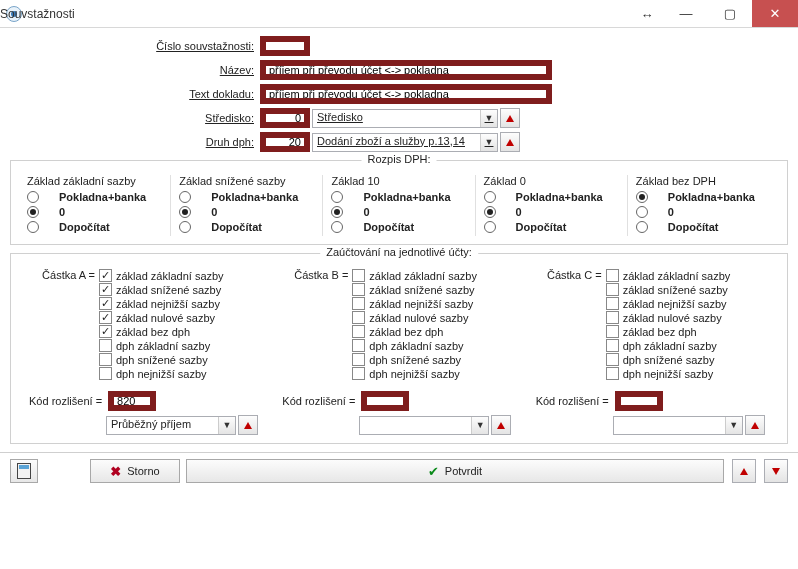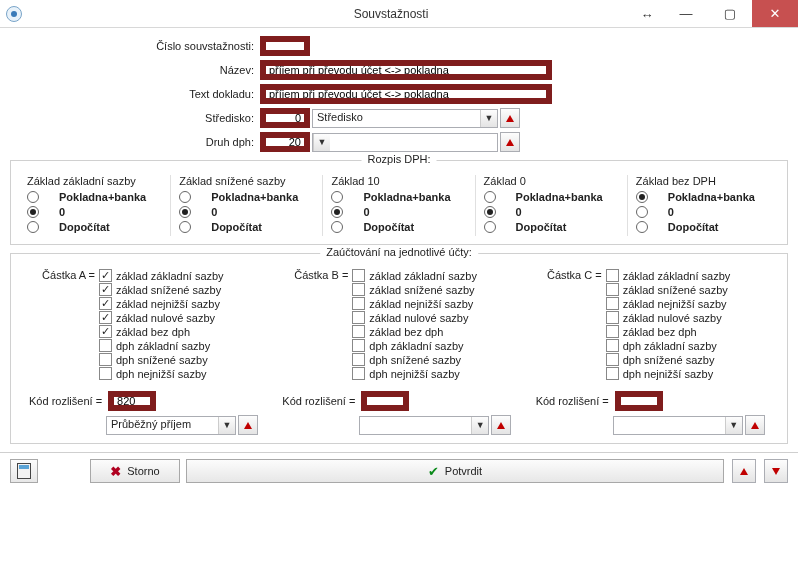--- a/index.html
+++ b/index.html
@@ -33,21 +33,21 @@
   .titlebar .app-icon::after{
     content:"";
     position:absolute;
     width:6px;height:6px;border-radius:50%;
     background:#3a7ab8;
     top:4px;left:4px;
   }
   .titlebar .title {
     position: absolute;
     left: 0; right: 16px;
-    text-align: center;
+    text-align: left;
     font-size: 12px;
     color: #333;
     pointer-events: none;
   }
   .titlebar .win-controls {
     margin-left: auto;
     display: flex;
     align-items: stretch;
     height: 100%;
   }
@@ -67,20 +67,21 @@
     width: 46px;
   }
   
   .content {
     padding: 8px 10px 2px 10px;
   }
   .form-row {
     display: flex;
     align-items: center;
     margin-bottom: 4px;
+    text-decoration: underline;
   }
   .form-row .lbl {
     width: 250px;
     text-align: right;
     padding-right: 6px;
   }
   input[type="text"], select {
     font: inherit;
     height: 20px;
     border: 6px solid #7f1d1d;
@@ -288,20 +289,21 @@
       <div class="combo-arrow">▼</div>
     </div>
     <div class="arrow-btn">
         <span></span>
       </div>
   </div>
   <div class="form-row">
     <div class="lbl">Druh dph:</div>
     <input type="text" class="num" style="width: 50px;" value="20">
     <div class="combo" style="width:186px;margin-left:2px">
+      <div class="combo-text">Dodání zboží a služby p.13,14</div>
       <div class="combo-arrow">▼</div>
     </div>
     <div class="arrow-btn">
         <span></span>
       </div>
   </div>
 
   <div class="group">
     <div class="legend">Rozpis DPH:</div>
     <div class="vat-cols" id="vat-cols">

